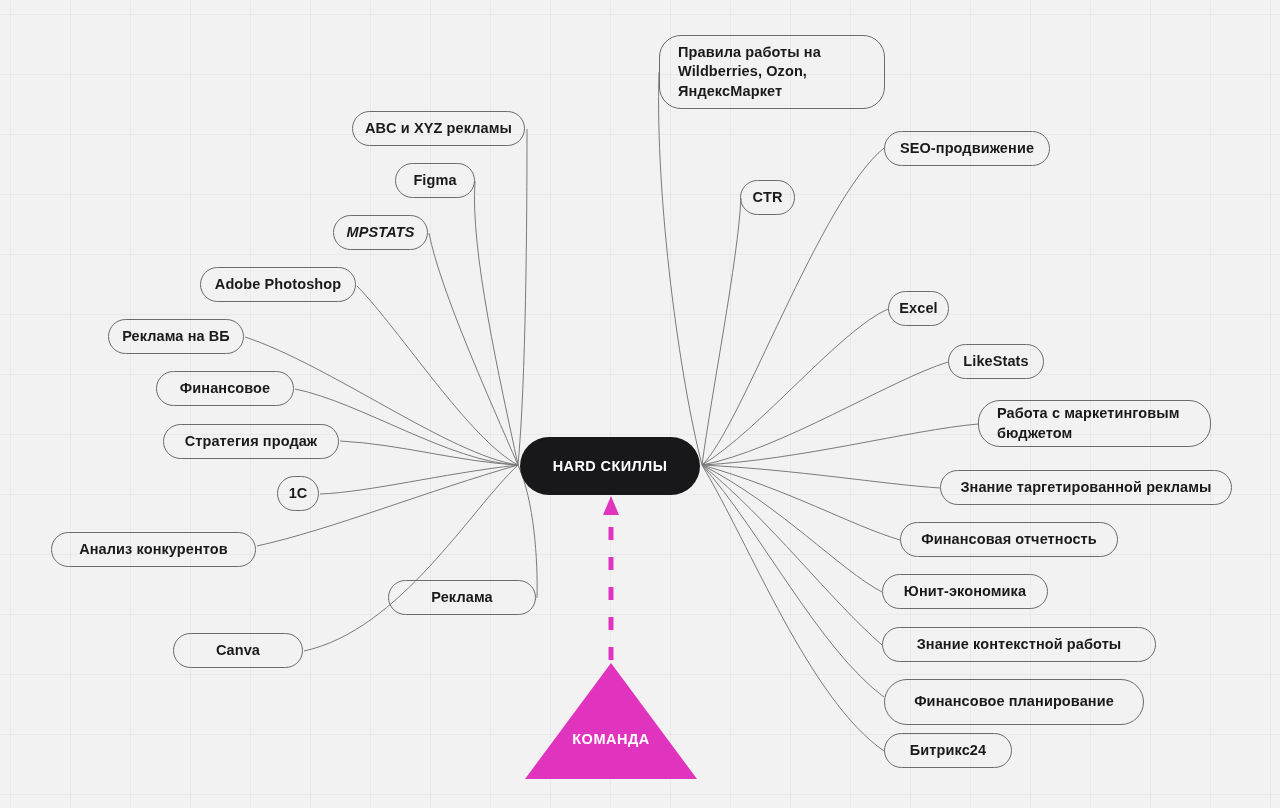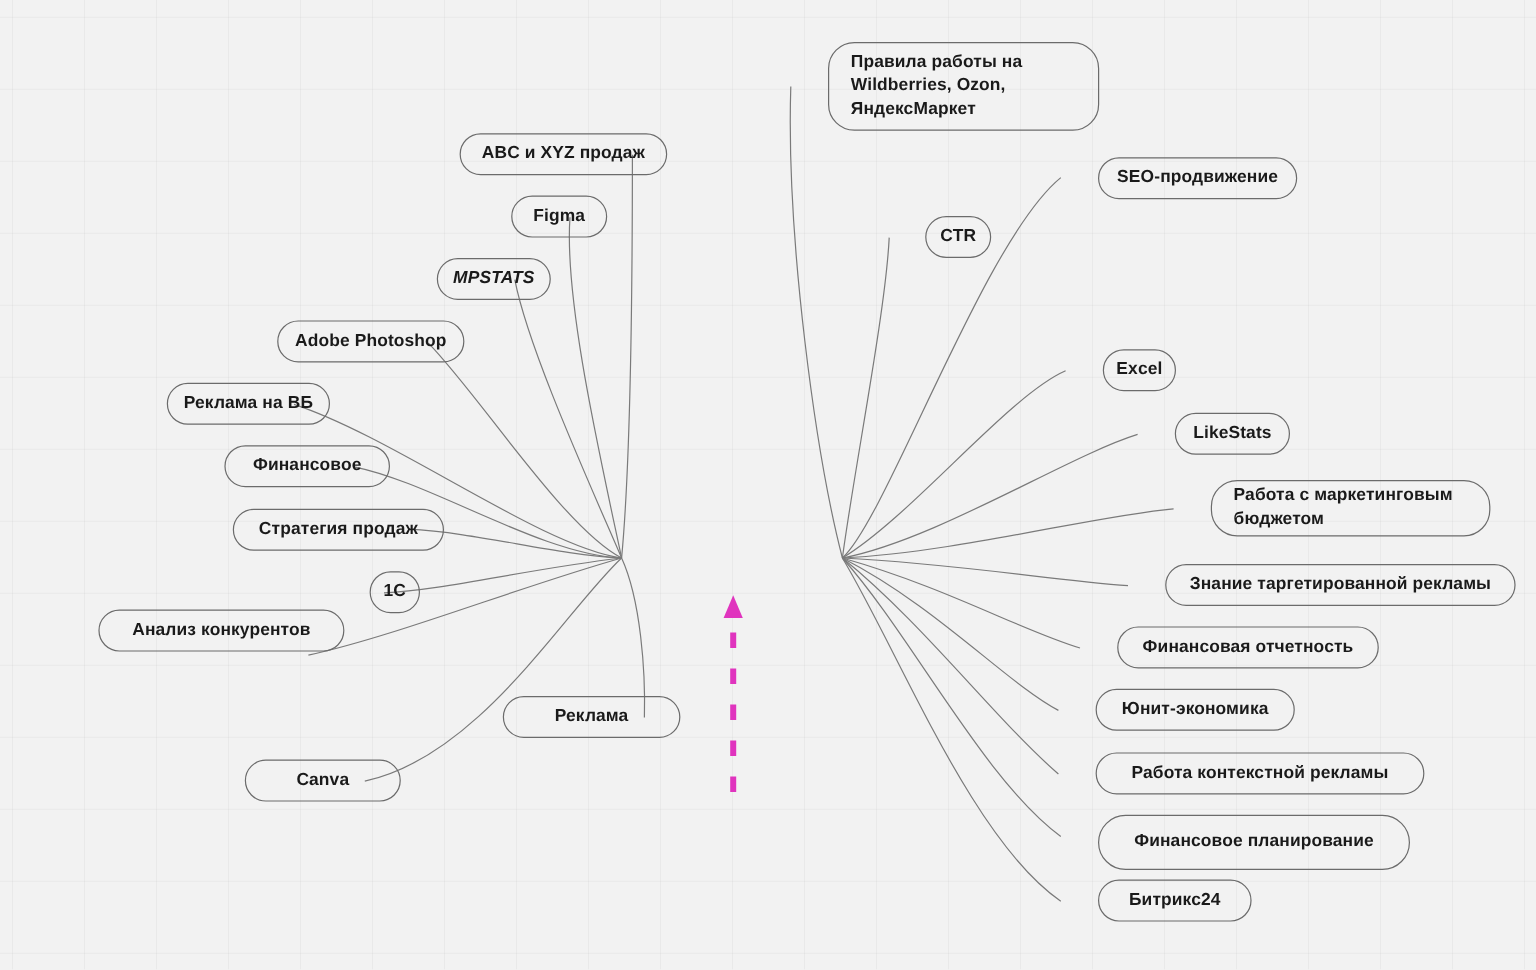--- a/index.html
+++ b/index.html
@@ -40,21 +40,20 @@
     font-size: 14.5px;
     font-weight: bold;
     line-height: 1.35;
     display: flex;
     align-items: center;
     justify-content: center;
     text-align: center;
     padding: 0 16px;
     white-space: nowrap;
     letter-spacing: 0.1px;
-    margin-left: 31px;
   }
   .node.multiline {
     border-radius: 22px;
     white-space: normal;
     justify-content: flex-start;
     text-align: left;
     padding: 0 18px;
   }
   .center-node {
     position: absolute;
@@ -115,41 +114,45 @@
         <path d="M 702 465 C 770 520 830 600 882 645"></path>
         <path d="M 702 465 C 760 530 820 650 884 697"></path>
         <path d="M 702 465 C 750 545 810 700 884 751"></path>
       </g>
     <g id="team-connector">
       <line x1="611" y1="660" x2="611" y2="512" stroke="#e034be" stroke-width="5" stroke-dasharray="13 17"></line>
       <polygon points="611,496 603,515 619,515" fill="#e034be"></polygon>
     </g>
   </svg>
 
+  <div class="center-node" id="center-node" style="left: 520px; top: 437px; width: 180px; height: 58px; background: rgb(24, 24, 27); color: rgb(255, 255, 255);">HARD СКИЛЛЫ</div>
 
   <div id="nodes-layer">
-      <div class="node" style="left: 352px; top: 111px; width: 173px; height: 35px; border-color: rgb(107, 107, 107); color: rgb(26, 26, 26);">ABC и XYZ продаж</div>
+      <div class="node" style="left: 352px; top: 111px; width: 173px; height: 35px; border-color: rgb(107, 107, 107); color: rgb(26, 26, 26);">ABC и XYZ рекламы</div>
       <div class="node" style="left: 395px; top: 163px; width: 80px; height: 35px; border-color: rgb(107, 107, 107); color: rgb(26, 26, 26); text-align: right;">Figma</div>
       <div class="node" style="left: 333px; top: 215px; width: 95px; height: 35px; border-color: rgb(107, 107, 107); color: rgb(26, 26, 26); font-style: italic;">MPSTATS</div>
       <div class="node" style="left: 200px; top: 267px; width: 156px; height: 35px; border-color: rgb(107, 107, 107); color: rgb(26, 26, 26);">Adobe Photoshop</div>
       <div class="node" style="left: 108px; top: 319px; width: 136px; height: 35px; border-color: rgb(107, 107, 107); color: rgb(26, 26, 26);">Реклама на ВБ</div>
       <div class="node" style="left: 156px; top: 371px; width: 138px; height: 35px; border-color: rgb(107, 107, 107); color: rgb(26, 26, 26);">Финансовое</div>
       <div class="node" style="left: 163px; top: 424px; width: 176px; height: 35px; border-color: rgb(107, 107, 107); color: rgb(26, 26, 26);">Стратегия продаж</div>
       <div class="node" style="left: 277px; top: 476px; width: 42px; height: 35px; border-color: rgb(107, 107, 107); color: rgb(26, 26, 26);">1C</div>
-      <div class="node" style="left: 51px; top: 508px; width: 205px; height: 35px; border-color: rgb(107, 107, 107); color: rgb(26, 26, 26);">Анализ конкурентов</div>
+      <div class="node" style="left: 51px; top: 532px; width: 205px; height: 35px; border-color: rgb(107, 107, 107); color: rgb(26, 26, 26);">Анализ конкурентов</div>
       <div class="node" style="left: 388px; top: 580px; width: 148px; height: 35px; border-color: rgb(107, 107, 107); color: rgb(26, 26, 26);">Реклама</div>
       <div class="node" style="left: 173px; top: 633px; width: 130px; height: 35px; border-color: rgb(107, 107, 107); color: rgb(26, 26, 26);">Canva</div>
       <div class="node multiline" style="left: 659px; top: 35px; width: 226px; height: 74px; border-color: rgb(107, 107, 107); color: rgb(26, 26, 26);">Правила работы на Wildberries, Ozon, ЯндексМаркет</div>
       <div class="node" style="left: 740px; top: 180px; width: 55px; height: 35px; border-color: rgb(107, 107, 107); color: rgb(26, 26, 26);">CTR</div>
       <div class="node" style="left: 884px; top: 131px; width: 166px; height: 35px; border-color: rgb(107, 107, 107); color: rgb(26, 26, 26);">SEO-продвижение</div>
       <div class="node" style="left: 888px; top: 291px; width: 61px; height: 35px; border-color: rgb(107, 107, 107); color: rgb(26, 26, 26);">Excel</div>
       <div class="node" style="left: 948px; top: 344px; width: 96px; height: 35px; border-color: rgb(107, 107, 107); color: rgb(26, 26, 26);">LikeStats</div>
       <div class="node multiline" style="left: 978px; top: 400px; width: 233px; height: 47px; border-color: rgb(107, 107, 107); color: rgb(26, 26, 26);">Работа с маркетинговым бюджетом</div>
       <div class="node" style="left: 940px; top: 470px; width: 292px; height: 35px; border-color: rgb(107, 107, 107); color: rgb(26, 26, 26);">Знание таргетированной рекламы</div>
       <div class="node" style="left: 900px; top: 522px; width: 218px; height: 35px; border-color: rgb(107, 107, 107); color: rgb(26, 26, 26);">Финансовая отчетность</div>
       <div class="node" style="left: 882px; top: 574px; width: 166px; height: 35px; border-color: rgb(107, 107, 107); color: rgb(26, 26, 26);">Юнит-экономика</div>
-      <div class="node" style="left: 882px; top: 627px; width: 274px; height: 35px; border-color: rgb(107, 107, 107); color: rgb(26, 26, 26);">Работа контекстной рекламы</div>
+      <div class="node" style="left: 882px; top: 627px; width: 274px; height: 35px; border-color: rgb(107, 107, 107); color: rgb(26, 26, 26);">Знание контекстной работы</div>
       <div class="node" style="left: 884px; top: 679px; width: 260px; height: 46px; border-color: rgb(107, 107, 107); color: rgb(26, 26, 26);">Финансовое планирование</div>
       <div class="node" style="left: 884px; top: 733px; width: 128px; height: 35px; border-color: rgb(107, 107, 107); color: rgb(26, 26, 26);">Битрикс24</div>
     </div>
 
+  <div class="team-shape" id="team-triangle" style="left: 525px; top: 663px; border-left: 86px solid transparent; border-right: 86px solid transparent; border-bottom: 116px solid rgb(224, 52, 190);">
+    <div class="team-label" id="team-label" style="left: -86px; top: 68px; width: 172px;">КОМАНДА</div>
+  </div>
 
 </div>
 
 </body></html>

